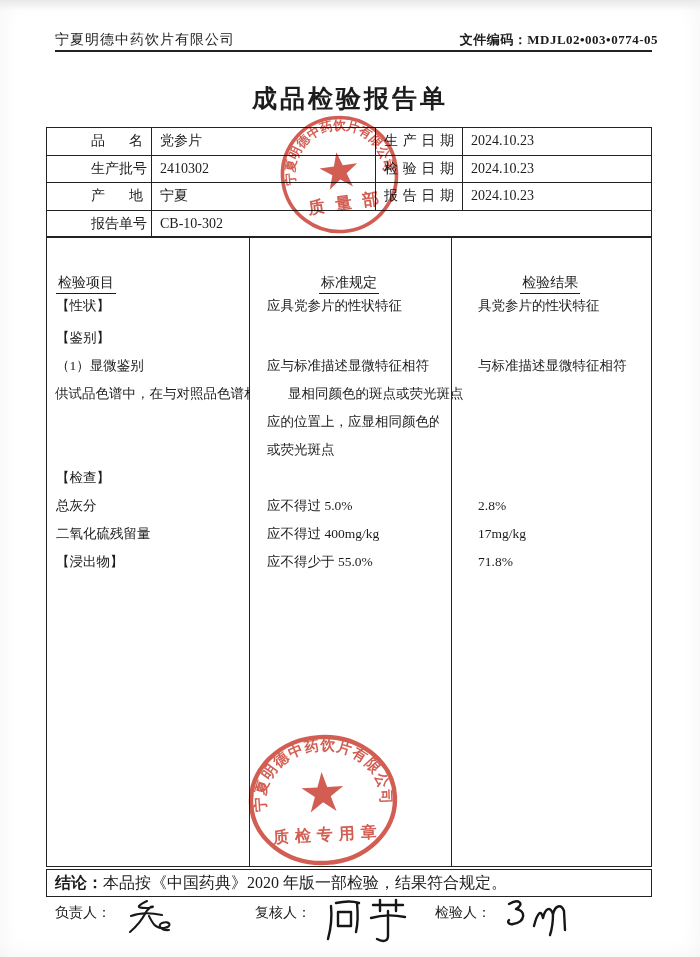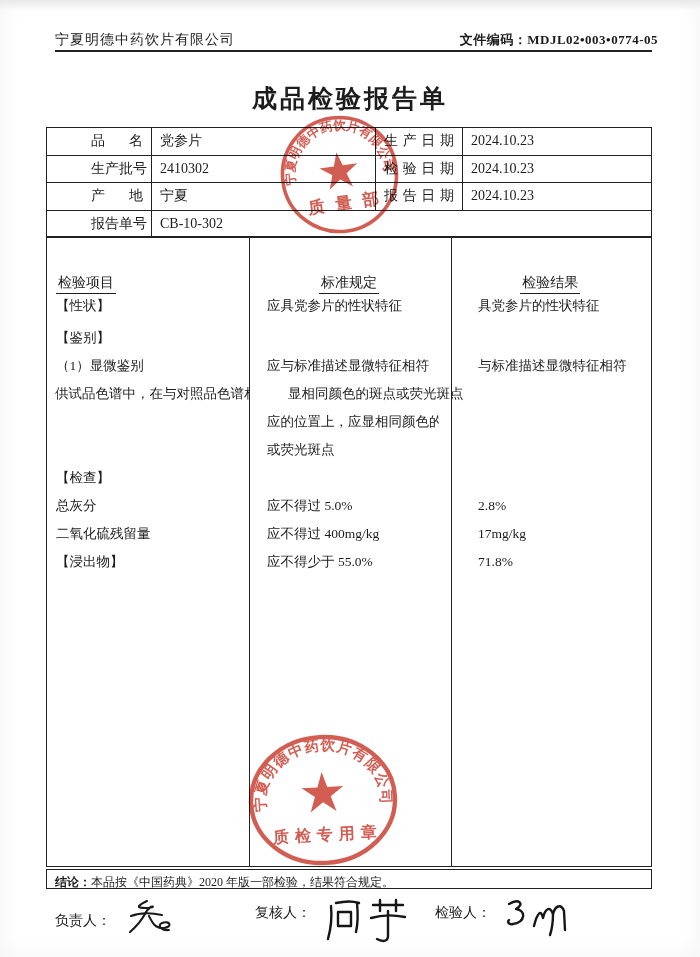--- a/index.html
+++ b/index.html
@@ -55,30 +55,30 @@
 
   .insp-body { position:absolute; top:54px; left:0; width:100%; }
   .insp-line { display:flex; height:28px; line-height:28px; font-size:13.5px;gap:32px; }
   .insp-line.gap { margin-top:4px; }
   .insp-line .cell { width:202px; overflow:hidden; white-space:nowrap; }
   .insp-line .c0 { padding-left:9px; }
   .insp-line .c1 { padding-left:8px; }
   .insp-line .c2 { padding-left:7px; }
 
   
-  .conclusion { position:absolute; left:46px; top:869px; width:606px; height:20px;
-                border:1.4px solid #222; font-size:12px; line-height:25px; padding-left:8px;
+  .conclusion { position:absolute; left:46px; top:869px; width:606px; height:28px;
+                border:1.4px solid #222; font-size:16px; line-height:25px; padding-left:8px;
                 white-space:nowrap; }
   .conclusion b { font-weight:bold; }
 
   
   .sig-row { position:absolute; left:0; top:898px; width:700px; height:55px; }
   .sig-group { position:absolute; top:0; display:flex; align-items:flex-start; }
   .sig-group .lab { font-size:14px; line-height:30px; white-space:nowrap; }
-  .sig-g0 { left:55px;align-items:center; } .sig-g1 { left:255px; } .sig-g2 { left:435px; }
+  .sig-g0 { left:55px; } .sig-g1 { left:255px; } .sig-g2 { left:435px; }
   .sig-svg { margin-left:10px; margin-top:-2px; }
 
   
   .stamp { position:absolute; mix-blend-mode:multiply; opacity:0.86; }
   .stamp-top { left:277px; top:112px; }
   .stamp-bottom { left:245px; top:730px; }
 </style>
 </head>
 <body>
 

